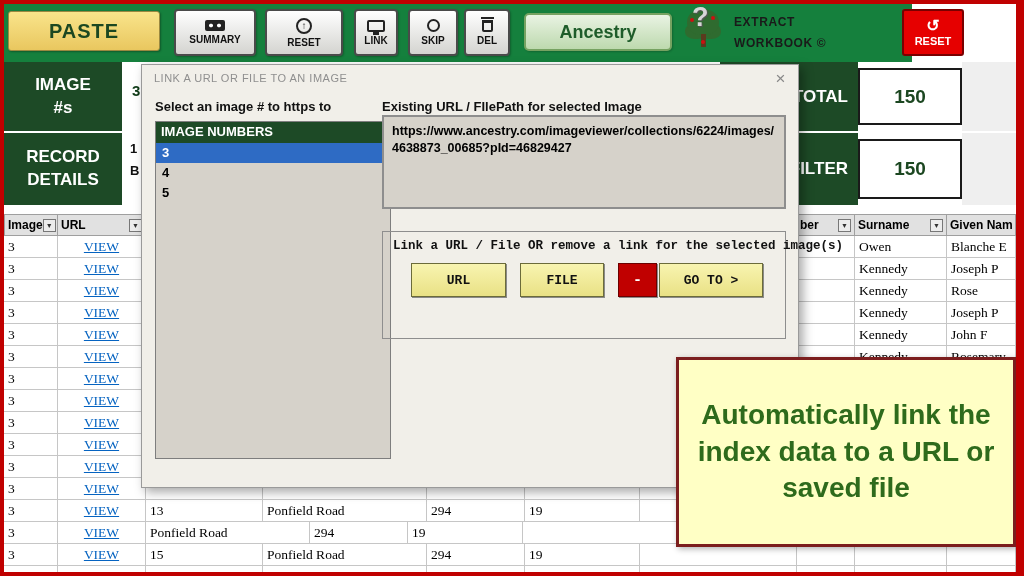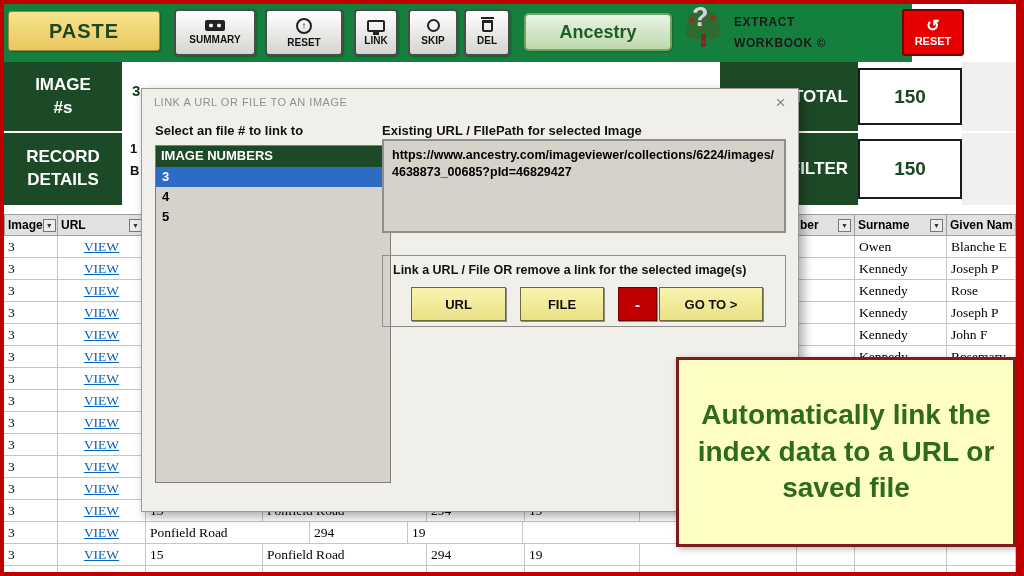--- a/index.html
+++ b/index.html
@@ -84,38 +84,38 @@
     font-family:"Liberation Serif", serif; font-size:13.5px; color:#000;
     display:flex; align-items:center; padding:0 4px; overflow:hidden; white-space:nowrap; }
   .td.link { color:#0563c1; text-decoration:underline; justify-content:center; cursor:pointer; }
   .c0{width:54px;} .c1{width:88px;} .c2{width:117px;} .c3{width:164px;} .c4{width:98px;}
   .c5{width:115px;} .c6{width:157px;} .c7{width:58px;} .c8{width:92px;} .c9{width:69px;}
   .thead .i0{width:54px;} .thead .i1{width:88px;} .thead .i2{width:117px;} .thead .i3{width:164px;}
   .thead .i4{width:98px;} .thead .i5{width:115px;} .thead .i6{width:157px;} .thead .i7{width:58px;}
   .thead .i8{width:92px;} .thead .i9{width:69px;}
 
   
-  .dialog { position:absolute; left:137px; top:84px; width:658px; height:424px; background:#f1efe9;
+  .dialog { position:absolute; left:137px; top:60px; width:658px; height:424px; background:#f1efe9;
     border:1px solid #9a9a9a; box-shadow:4px 4px 10px rgba(0,0,0,.35); z-index:30; }
   .dlg-title { height:26px; display:flex; align-items:center; padding:0 12px; color:#8f8f8f;
     font-size:11px; letter-spacing:.5px; }
   .dlg-close { margin-left:auto; color:#888; font-size:17px; line-height:1; cursor:pointer; }
   .dlg-label { position:absolute; font-weight:bold; font-size:13px; color:#111; white-space:nowrap; }
   .lbl-select { left:13px; top:34px; }
   .lbl-existing { left:240px; top:34px; }
   .listbox { position:absolute; left:13px; top:56px; width:236px; height:338px; background:#d6d2ca;
     border:1px solid #7e7e7e; overflow:hidden; }
   .list-header { height:21px; background:#1d4a26; color:#fff; font-weight:bold; font-size:13px; padding:2px 5px; }
   .list-item { height:20px; font-size:13px; font-weight:bold; padding:2px 6px; color:#000; cursor:pointer; }
   .list-item.selected { background:#2e6bc4; color:#fff; }
   .urlbox { position:absolute; left:240px; top:50px; width:404px; height:94px; background:#d6d2ca;
     border:2px solid #8e8e8e; padding:6px 8px; font-weight:bold; font-size:12.5px; line-height:17px;
     word-break:break-all; color:#000; }
-  .groupbox { position:absolute; left:240px; top:166px; width:404px; height:72px; border:1px solid #8e8e8e;
-    padding:7px 0 0 10px; }
+  .groupbox { position:absolute; left:240px; top:166px; width:404px; height:108px; border:1px solid #8e8e8e;
+    padding:7px 0 0 10px;font-family:Liberation Mono, monospace; }
   .group-label { font-weight:bold; font-size:12.5px; color:#111; white-space:nowrap; }
   .btn-row { display:flex; margin-top:10px; align-items:center; }
   .ybtn { background:linear-gradient(#f8f4b0,#e9e185); border:1px solid #6b6b3a; box-shadow:1px 1px 0 #8a8a8a;
     font-weight:bold; font-size:13px; color:#111; height:34px; display:flex; align-items:center;
     justify-content:center; cursor:pointer; font-family:inherit; }
   .b-url   { width:95px; margin-left:18px; }
   .b-file  { width:84px; margin-left:14px; }
   .b-minus { width:39px; margin-left:14px; background:#c00000; color:#fff; border:1px solid #6b0000; font-size:15px; }
   .b-goto  { width:104px; margin-left:2px; }
 
@@ -464,21 +464,21 @@
             <div class="td c9"></div>
           </div>
         </div>
     </div>
 
     <div class="dialog">
       <div class="dlg-title">
         <span>LINK A URL OR FILE TO AN IMAGE</span>
         <span class="dlg-close">×</span>
       </div>
-      <div class="dlg-label lbl-select">Select an file # to link to</div>
+      <div class="dlg-label lbl-select">Select an image # to https to</div>
       <div class="dlg-label lbl-existing">Existing URL / FIlePath for selected Image</div>
 
       <div class="listbox">
         <div class="list-header">IMAGE NUMBERS</div>
         <div>
 
             <div class="list-item i0 selected">3</div>
 
             <div class="list-item i1">4</div>
 

